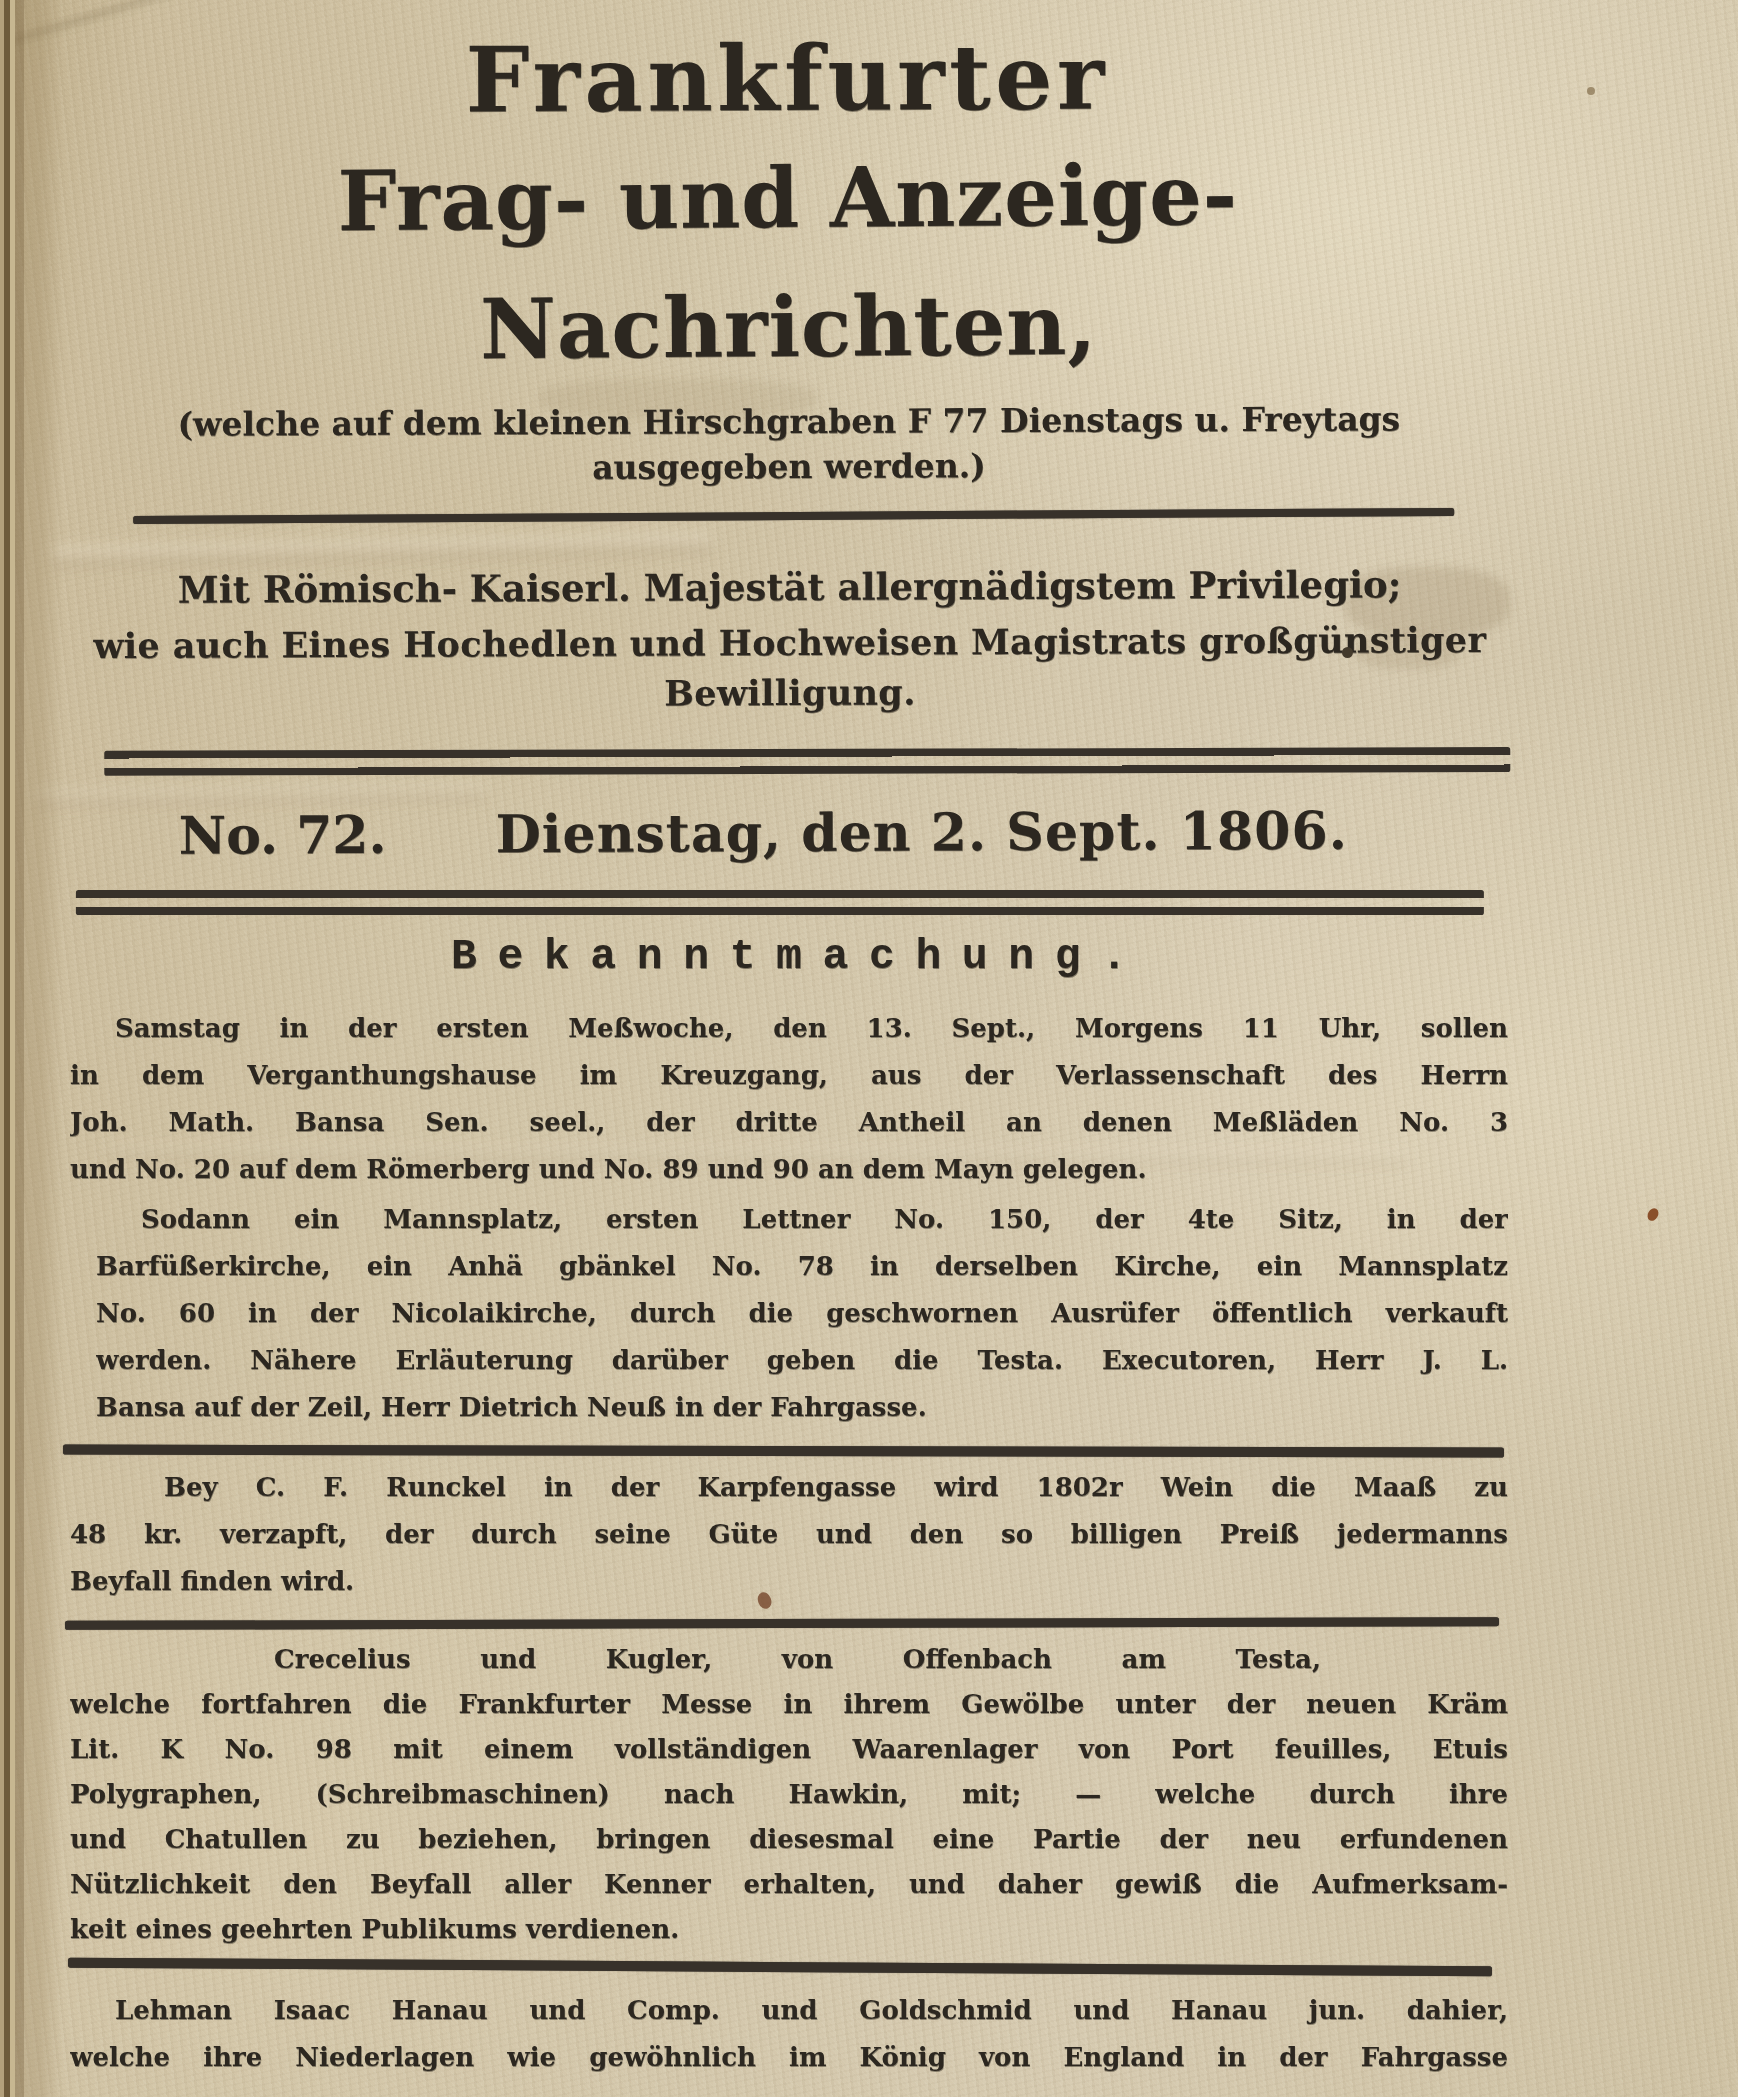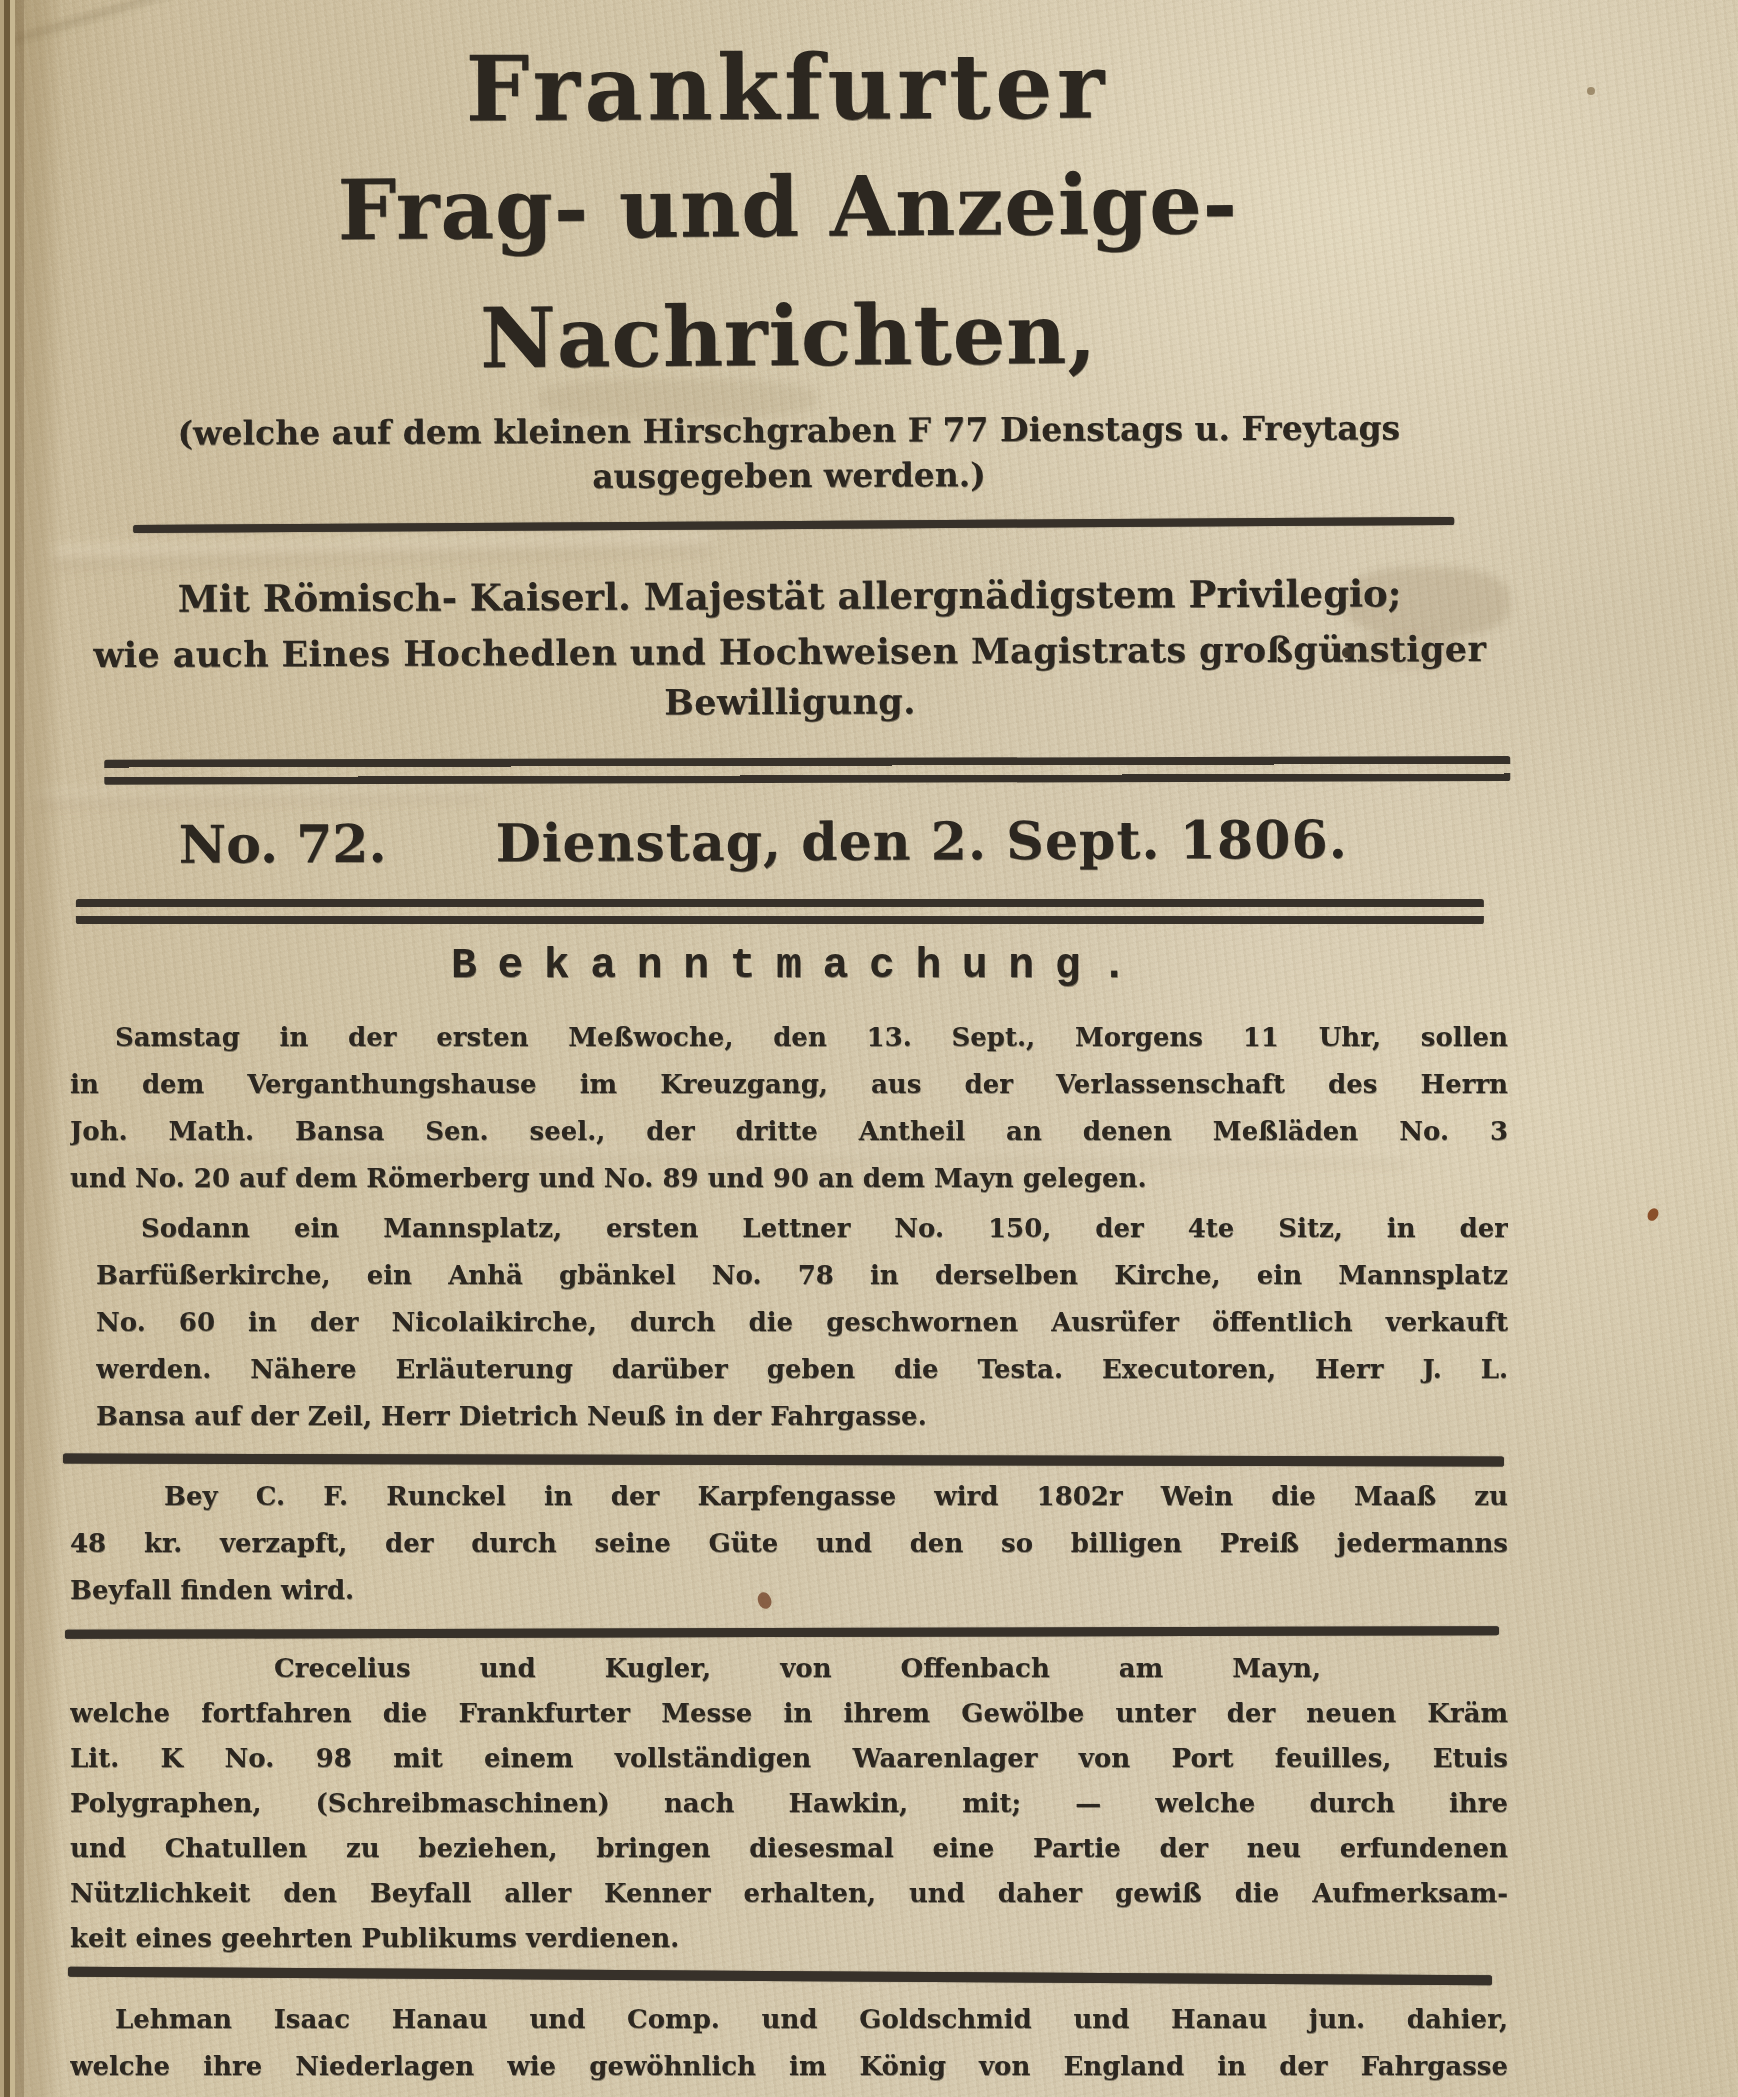--- a/index.html
+++ b/index.html
@@ -38,21 +38,21 @@
   }
   .wrinkle{position:absolute;z-index:2;pointer-events:none;filter:blur(6px);}
   .w1{left:52px;top:539px;width:660px;height:22.6px;transform:rotate(-1.2deg);
       background:linear-gradient(rgba(255,250,233,0.30),rgba(120,95,60,0.16));}
   .w2{left:35px;top:786px;width:452px;height:19px;transform:rotate(-0.8deg);
       background:linear-gradient(rgba(255,250,233,0.22),rgba(120,95,60,0.13));}
   .w3{left:104px;top:1147px;width:1304px;height:17.4px;transform:rotate(0.3deg);
       background:linear-gradient(rgba(255,250,233,0.16),rgba(120,95,60,0.10));}
 
   .content{
-    position:absolute;left:70px;top:32px;width:1438px;z-index:4;
+    position:absolute;left:70px;top:23px;width:1438px;z-index:4;
     color:#2c2720;
   }
   .masthead{transform:rotate(-0.25deg);}
   .t-ink{color:#2c2720;text-shadow:0.5px 0.8px 0.6px rgba(43,38,28,0.5);}
   .title1{
     font-size:90px;font-weight:700;line-height:111px;text-align:center;
     letter-spacing:0.05em;
   }
   .title2{
     font-size:83px;font-weight:700;line-height:129px;text-align:center;
@@ -161,21 +161,21 @@
           <div class="line  last">Bansa auf der Zeil, Herr Dietrich Neuß in der Fahrgasse.</div>
         </div>
         <div class="rule rule-c"></div>
         <div class="para p3">
           <div class="line indent2">Bey C. F. Runckel in der Karpfengasse wird 1802r Wein die Maaß zu</div>
           <div class="line ">48 kr. verzapft, der durch seine Güte und den so billigen Preiß jedermanns</div>
           <div class="line  last">Beyfall finden wird.</div>
         </div>
         <div class="rule rule-d"></div>
         <div class="para p4">
-          <div class="line opening">Crecelius und Kugler, von Offenbach am Mayn,</div>
+          <div class="line opening">Crecelius und Kugler, von Offenbach am Testa,</div>
           <div class="line ">welche fortfahren die Frankfurter Messe in ihrem Gewölbe unter der neuen Kräm</div>
           <div class="line ">Lit. K No. 98 mit einem vollständigen Waarenlager von Port feuilles, Etuis</div>
           <div class="line ">Polygraphen, (Schreibmaschinen) nach Hawkin, mit; — welche durch ihre</div>
           <div class="line ">und Chatullen zu beziehen, bringen diesesmal eine Partie der neu erfundenen</div>
           <div class="line ">Nützlichkeit den Beyfall aller Kenner erhalten, und daher gewiß die Aufmerksam-</div>
           <div class="line  last">keit eines geehrten Publikums verdienen.</div>
         </div>
         <div class="rule rule-e"></div>
         <div class="para p5">
           <div class="line indent">Lehman Isaac Hanau und Comp. und Goldschmid und Hanau jun. dahier,</div>

